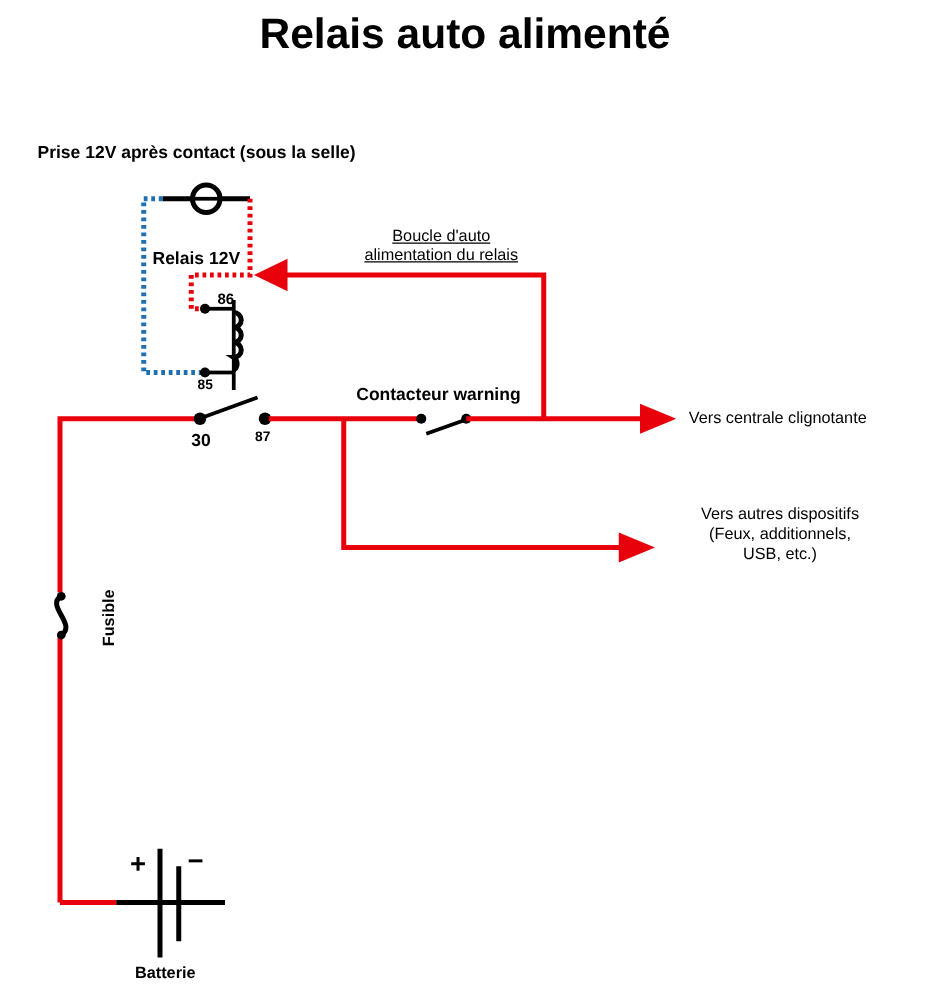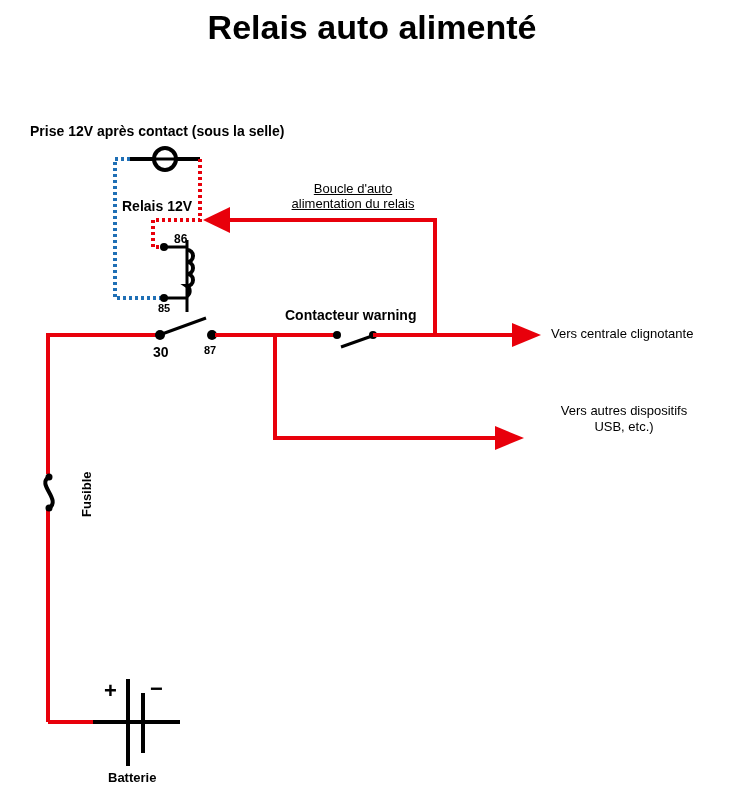--- a/index.html
+++ b/index.html
@@ -72,37 +72,38 @@
 
   <g>
     <line x1="48" y1="722" x2="93" y2="722" stroke="#e8000b" stroke-width="4"></line>
     <line x1="93" y1="722" x2="128" y2="722" stroke="#000" stroke-width="4"></line>
     <line x1="128" y1="722" x2="180" y2="722" stroke="#000" stroke-width="4"></line>
     <line x1="128" y1="679" x2="128" y2="766" stroke="#000" stroke-width="4"></line>
     <line x1="143" y1="693" x2="143" y2="753" stroke="#000" stroke-width="4"></line>
   </g>
 </svg>
 
-<div class="lbl b md" style="left:30px; top:123px;">Prise 12V après contact (sous la selle)</div>
+<div class="lbl b md" style="left:30px; top:113px;">Prise 12V après contact (sous la selle)</div>
 <div class="lbl b md" style="left:122px; top:198px;">Relais 12V</div>
 <div class="lbl b" style="left:174px; top:232px; font-size:12px;">86</div>
 <div class="lbl b" style="left:158px; top:302px; font-size:11px;">85</div>
 <div class="lbl b" style="left:153px; top:344px; font-size:14px;">30</div>
 <div class="lbl b" style="left:204px; top:344px; font-size:11px;">87</div>
 
 <div class="lbl sm center" style="left:278px; top:181px; width:150px;text-decoration:underline;">
   <div>Boucle d'auto</div>
   <div>alimentation du relais</div>
 </div>
 
 <div class="lbl b md" style="left:285px; top:307px;">Contacteur warning</div>
 <div class="lbl sm" style="left:551px; top:326px;">Vers centrale clignotante</div>
 
 <div class="lbl sm center" style="left:544px; top:403px; width:160px; line-height:16px;">
   <div>Vers autres dispositifs</div>
+  <div>(Feux, additionnels,</div>
   <div>USB, etc.)</div>
 </div>
 
 <div class="lbl b sm vert" style="left:79px; top:517px;">Fusible</div>
 
 <div class="lbl b" style="left:104px; top:678px; font-size:22px;">+</div>
 <div class="lbl b" style="left:150px; top:676px; font-size:22px;">−</div>
 <div class="lbl b sm" style="left:108px; top:770px;">Batterie</div>
 
 </body></html>

